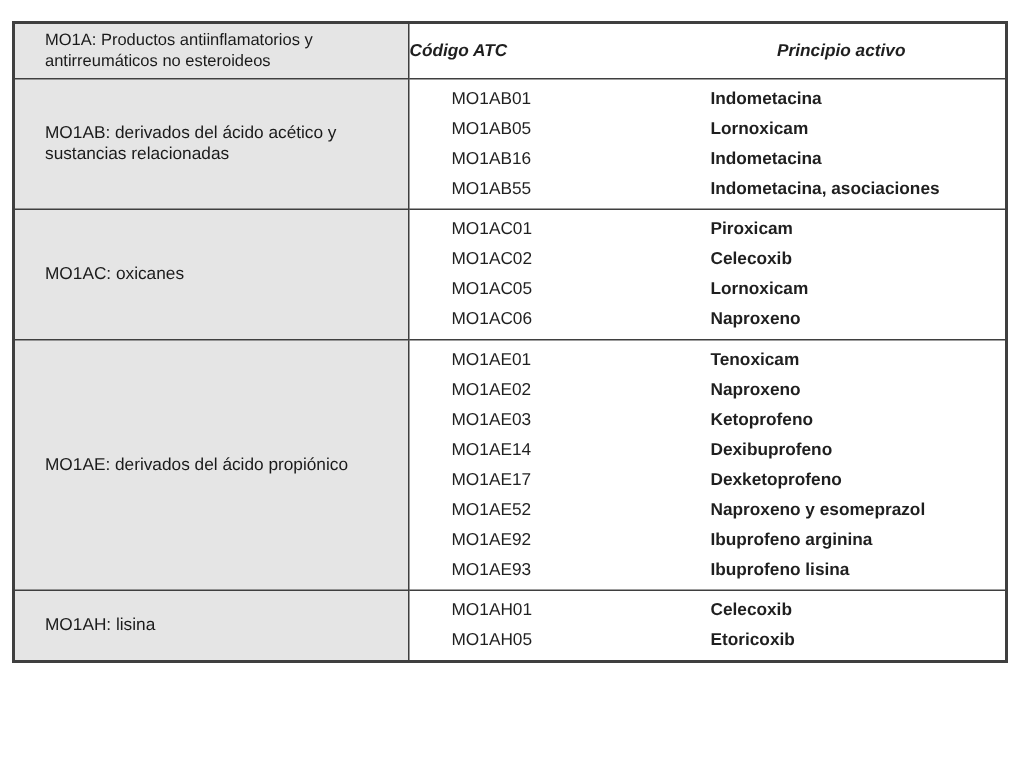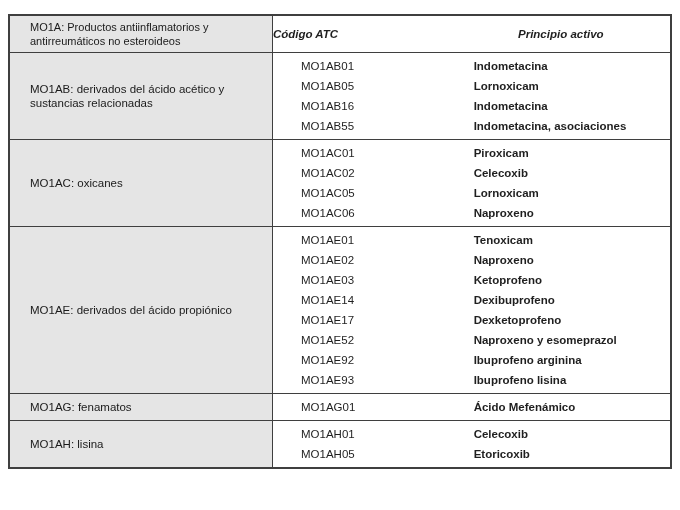--- a/index.html
+++ b/index.html
@@ -184,31 +184,20 @@
           <div class="name-col">Ibuprofeno arginina</div>
         </div>
         <div class="inner-row">
           <div class="code-col">MO1AE93</div>
           <div class="name-col">Ibuprofeno lisina</div>
         </div>
       </div>
     </td>
   </tr>
 
-  <tr>
-    <td class="group">MO1AG: fenamatos</td>
-    <td class="content">
-      <div class="rows">
-        <div class="inner-row">
-          <div class="code-col">MO1AG01</div>
-          <div class="name-col">Ácido Mefenámico</div>
-        </div>
-      </div>
-    </td>
-  </tr>
 
   <tr>
     <td class="group">MO1AH: lisina</td>
     <td class="content">
       <div class="rows">
         <div class="inner-row">
           <div class="code-col">MO1AH01</div>
           <div class="name-col">Celecoxib</div>
         </div>
         <div class="inner-row">

